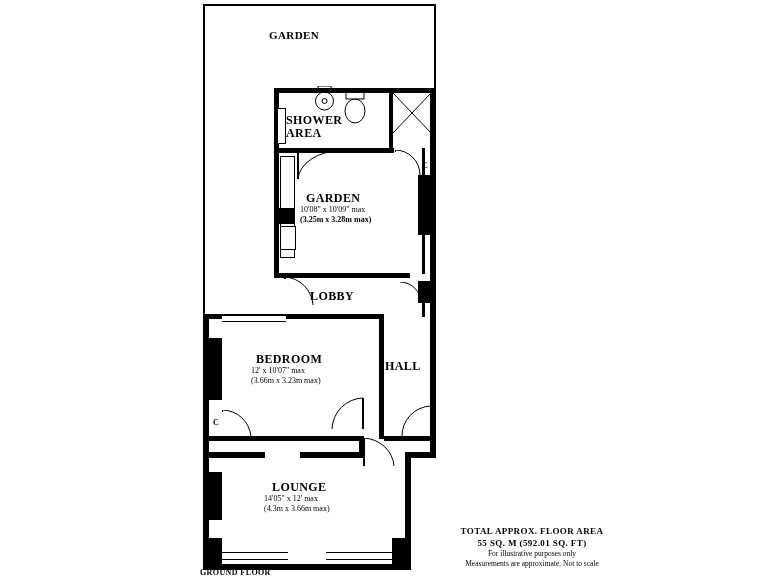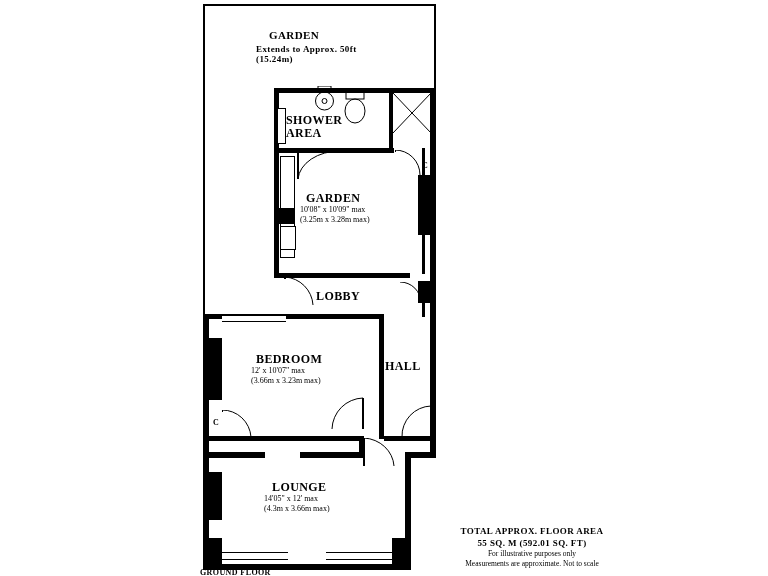--- a/index.html
+++ b/index.html
@@ -131,30 +131,29 @@
   </svg>
 
   <svg class="doorarc" style="left:362px;top:438px;width:34px;height:30px;">
     <path d="M2 0 A 32 30 0 0 1 32 28" fill="none" stroke="#000" stroke-width="1"></path>
     <line x1="2" y1="0" x2="2" y2="28" stroke="#000" stroke-width="2"></line>
   </svg>
 
   <div class="wall" style="left:359px;top:436px;width:5px;height:22px;"></div>
 
   <div class="lbl title t11" style="left:269px;top:29px;width:100px;">GARDEN</div>
-  <div class="lbl title t9" style="left:256px;top:44px;width:128px;">Extends to Approx. 50ft (15.24m)</div>
 
   <div class="lbl title t10" style="left:286px;top:114px;width:64px;">SHOWER</div>
   <div class="lbl title t10" style="left:286px;top:127px;width:64px;">AREA</div>
 
   <div class="lbl title t10" style="left:306px;top:192px;width:74px;">GARDEN</div>
   <div class="lbl t8" style="left:300px;top:205px;width:86px;">10'08" x 10'09" max</div>
-  <div class="lbl t8" style="left:300px;top:215px;width:86px;">(3.25m x 3.28m max)</div>
+  <div class="lbl t8" style="left:300px;top:215px;width:86px;font-weight:bold;">(3.25m x 3.28m max)</div>
 
-  <div class="lbl title t10" style="left:310px;top:290px;width:60px;margin-left:6px;">LOBBY</div>
+  <div class="lbl title t10" style="left:310px;top:290px;width:60px;">LOBBY</div>
 
   <div class="lbl title t10" style="left:256px;top:353px;width:80px;">BEDROOM</div>
   <div class="lbl t8" style="left:251px;top:366px;width:90px;">12' x 10'07" max</div>
   <div class="lbl t8" style="left:251px;top:376px;width:90px;">(3.66m x 3.23m max)</div>
 
   <div class="lbl title t10" style="left:385px;top:360px;width:44px;">HALL</div>
 
   <div class="lbl title t10" style="left:272px;top:481px;width:70px;">LOUNGE</div>
   <div class="lbl t8" style="left:264px;top:494px;width:86px;">14'05" x 12' max</div>
   <div class="lbl t8" style="left:264px;top:504px;width:86px;">(4.3m x 3.66m max)</div>

